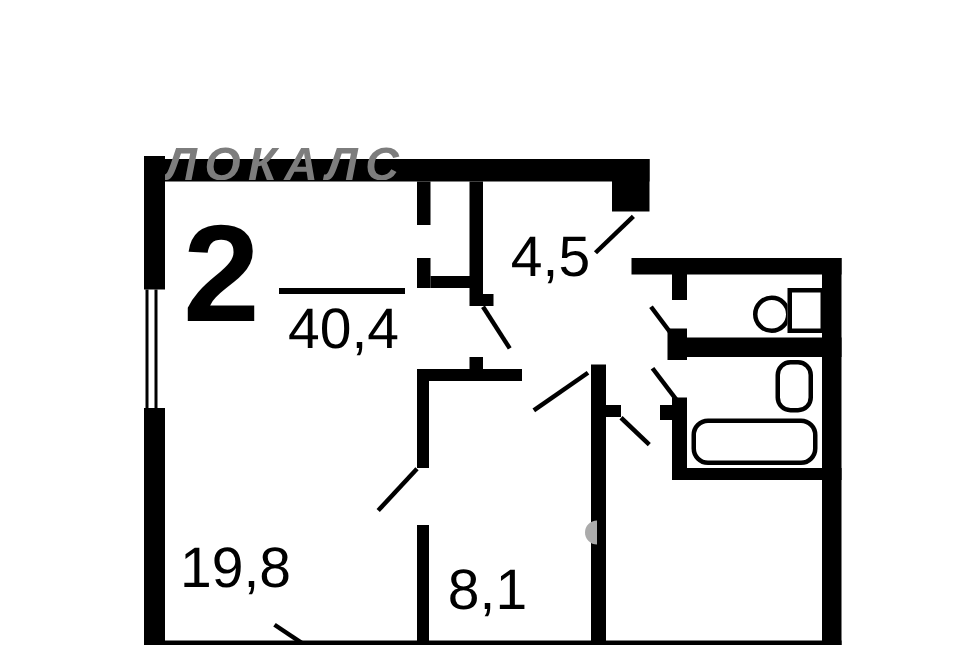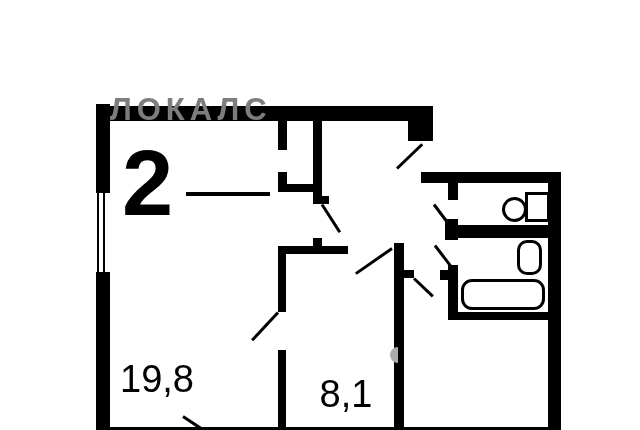--- a/index.html
+++ b/index.html
@@ -6,21 +6,21 @@
   #plan{position:relative;width:640px;height:430px;background:#ffffff;overflow:hidden;
         font-family:"Liberation Sans",sans-serif;color:#000;}
   .wall{position:absolute;background:#000;}
   .dline{position:absolute;height:3px;background:#000;transform-origin:0 50%;}
   .label{position:absolute;font-size:38px;color:#000;text-align:center;line-height:1;
          letter-spacing:0px;white-space:nowrap;}
   .big-num{position:absolute;font-size:92px;font-weight:bold;line-height:1;}
   .frac-bar{position:absolute;background:#000;}
   .fixture{position:absolute;background:#fff;border:3px solid #000;box-sizing:border-box;}
   #watermark-clip{position:absolute;left:110px;top:97px;width:300px;height:23px;
-                  overflow:hidden;z-index:30;}
+                  overflow:hidden;z-index:30;font-style:italic;}
   #watermark-text{font-size:31px;font-weight:bold;line-height:31px;letter-spacing:5px;
                   color:#7d7d7d;position:relative;top:-3px;}
   #watermark-frag{position:absolute;left:390px;top:347px;width:8px;height:16px;
                   background:#ababab;border-radius:8px 0 0 8px;z-index:5;}
   .win-line{position:absolute;background:#000;width:2px;}
 </style>
 </head>
 <body>
 
 <div id="plan">
@@ -66,22 +66,24 @@
   <div class="dline" style="left:183px;top:415px;width:25px;transform:rotate(33.7deg);"></div>
 
   <div class="fixture" style="left:502px;top:197px;width:25px;height:25px;border-radius:50%;"></div>
   <div class="fixture" style="left:525px;top:192px;width:25px;height:30px;"></div>
   <div class="fixture" style="left:517px;top:240px;width:25px;height:35px;border-radius:10px;"></div>
   <div class="fixture" style="left:461px;top:279px;width:84px;height:31px;border-radius:11px;"></div>
 
   <div class="big-num" style="left:122px;top:137px;">2</div>
 
   <div class="frac-bar" style="left:186px;top:192px;width:84px;height:4px;"></div>
+  <div class="label" style="left:188px;top:201px;width:82px;">40,4</div>
 
+  <div class="label" style="left:329px;top:153px;width:76px;">4,5</div>
   <div class="label" style="left:105px;top:360px;width:104px;">19,8</div>
-  <div class="label" style="left:295px;top:375px;width:60px;margin-left:21px;">8,1</div>
+  <div class="label" style="left:295px;top:375px;width:60px;">8,1</div>
 
   <div id="watermark-clip">
     <span id="watermark-text">ЛОКАЛС</span>
   </div>
   <div id="watermark-frag"></div>
 
 </div>
 
 </body></html>

